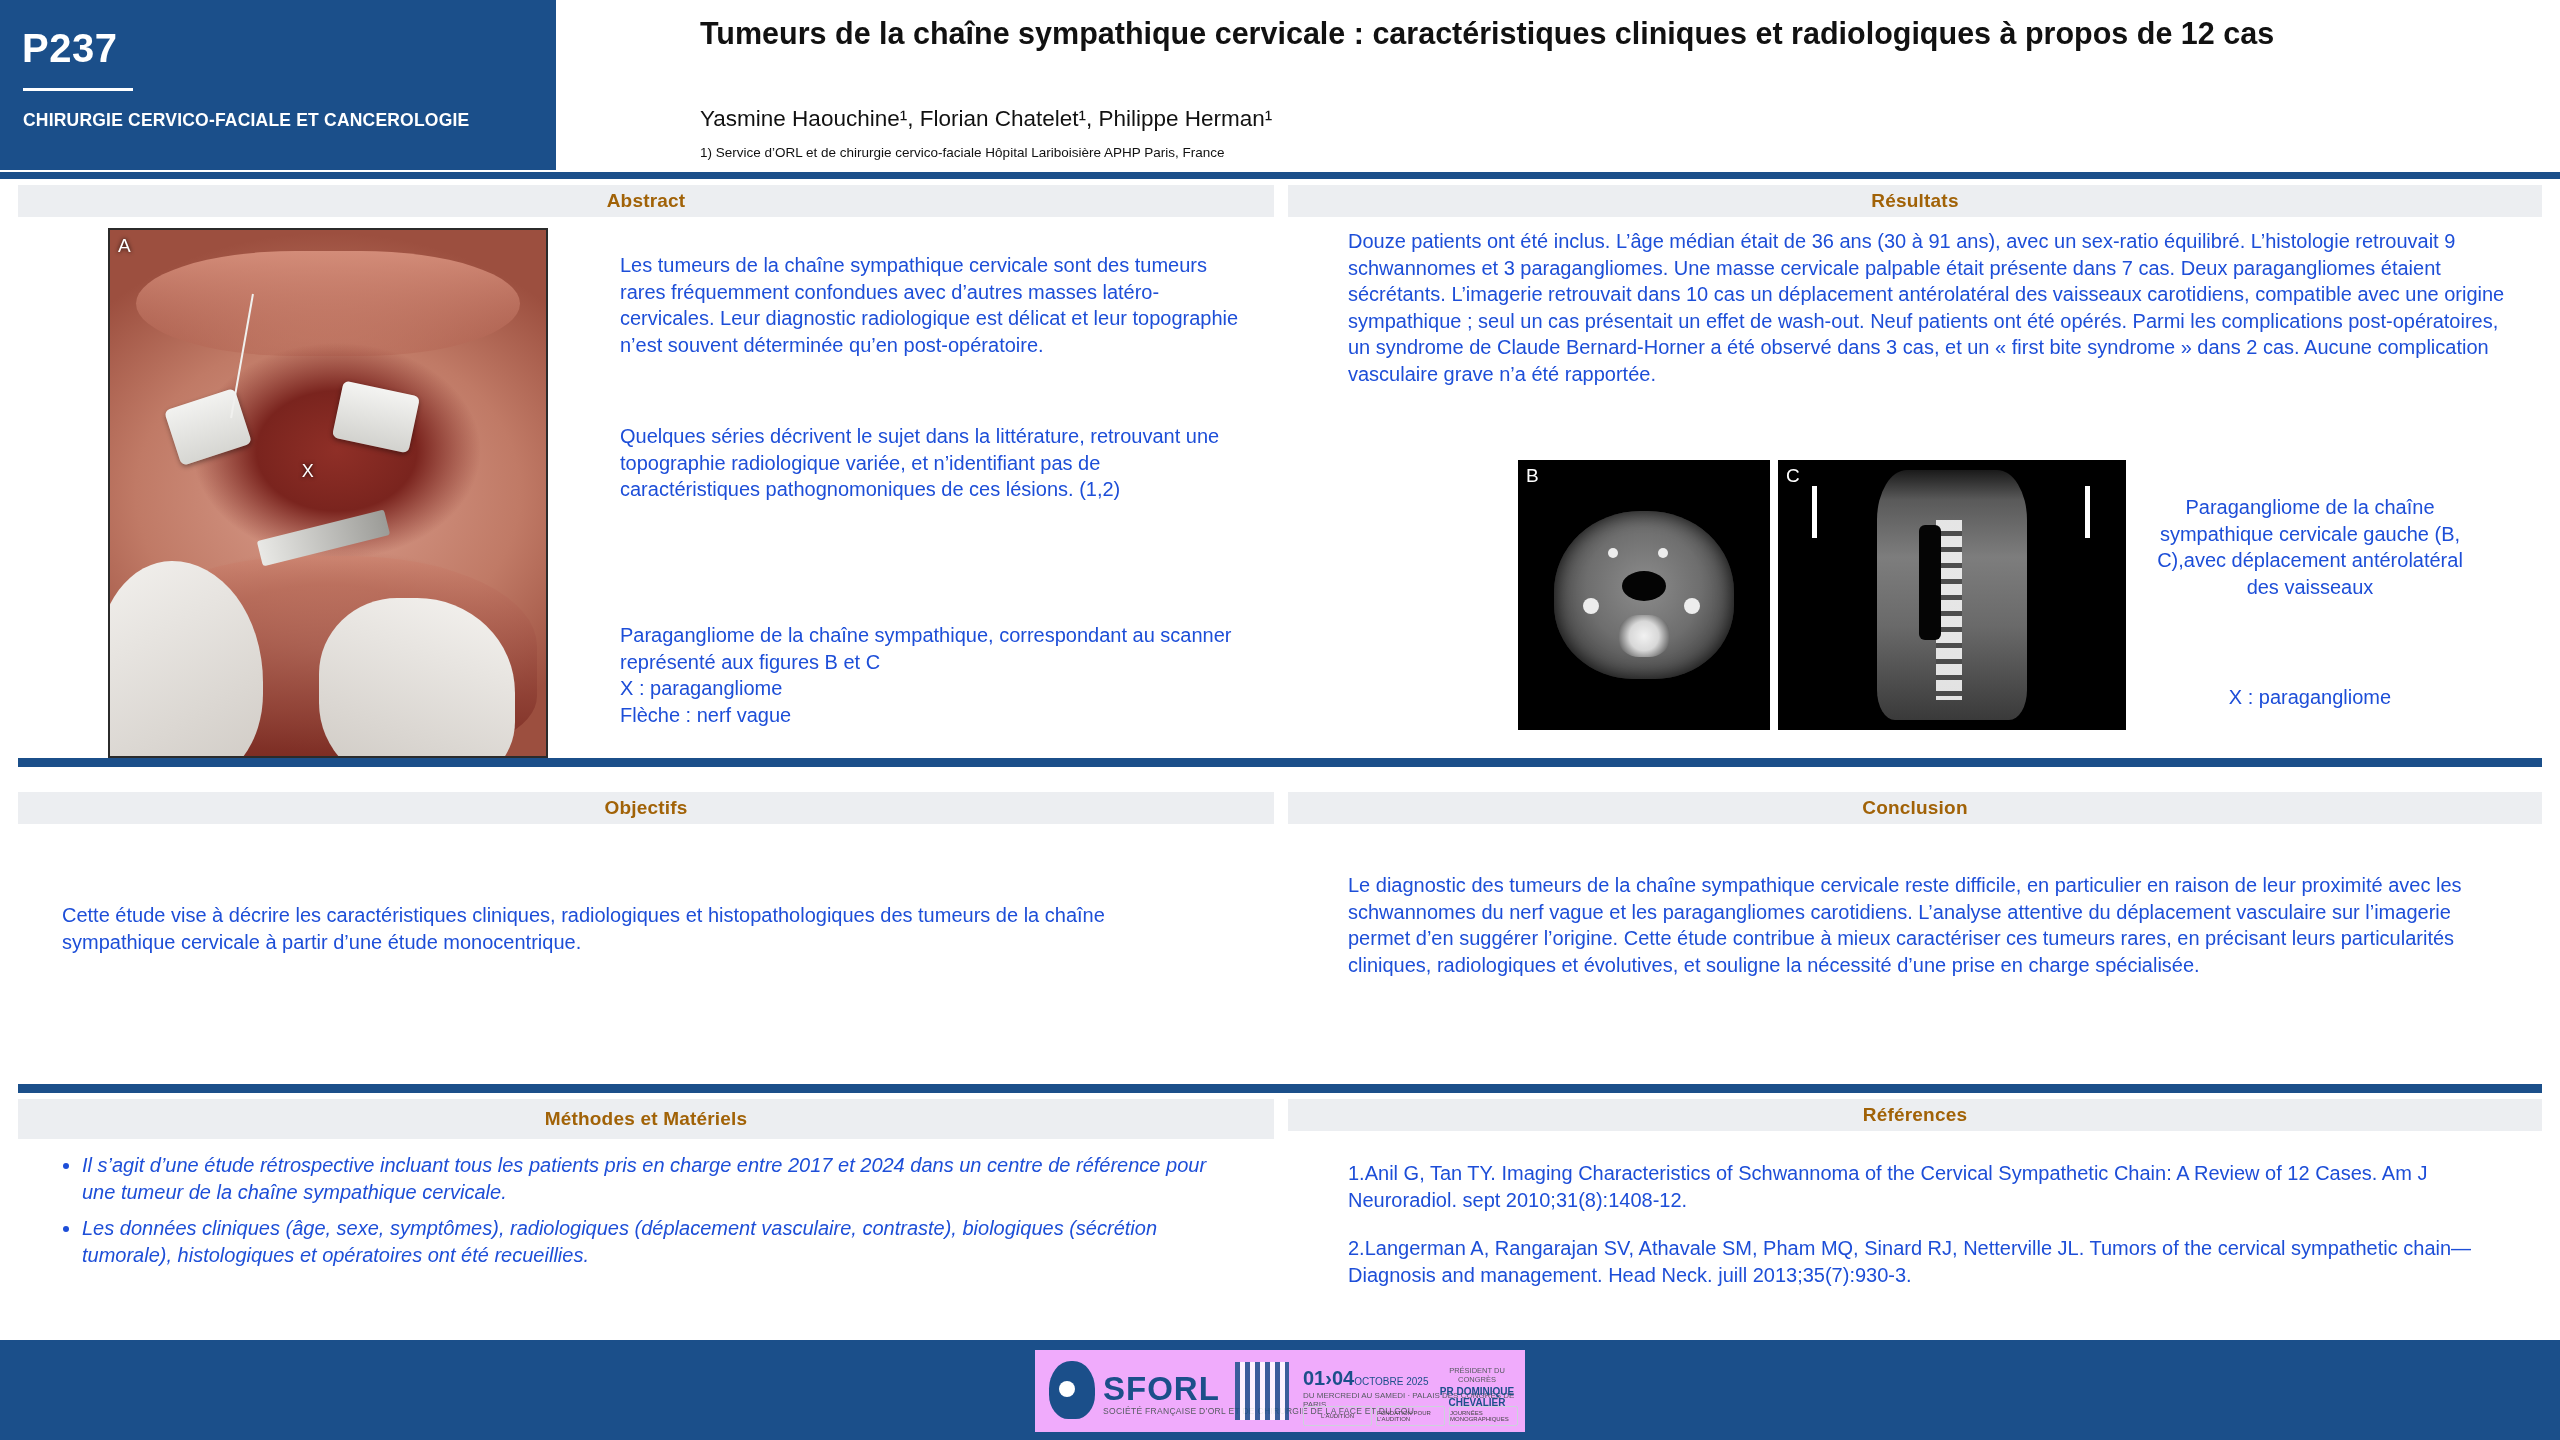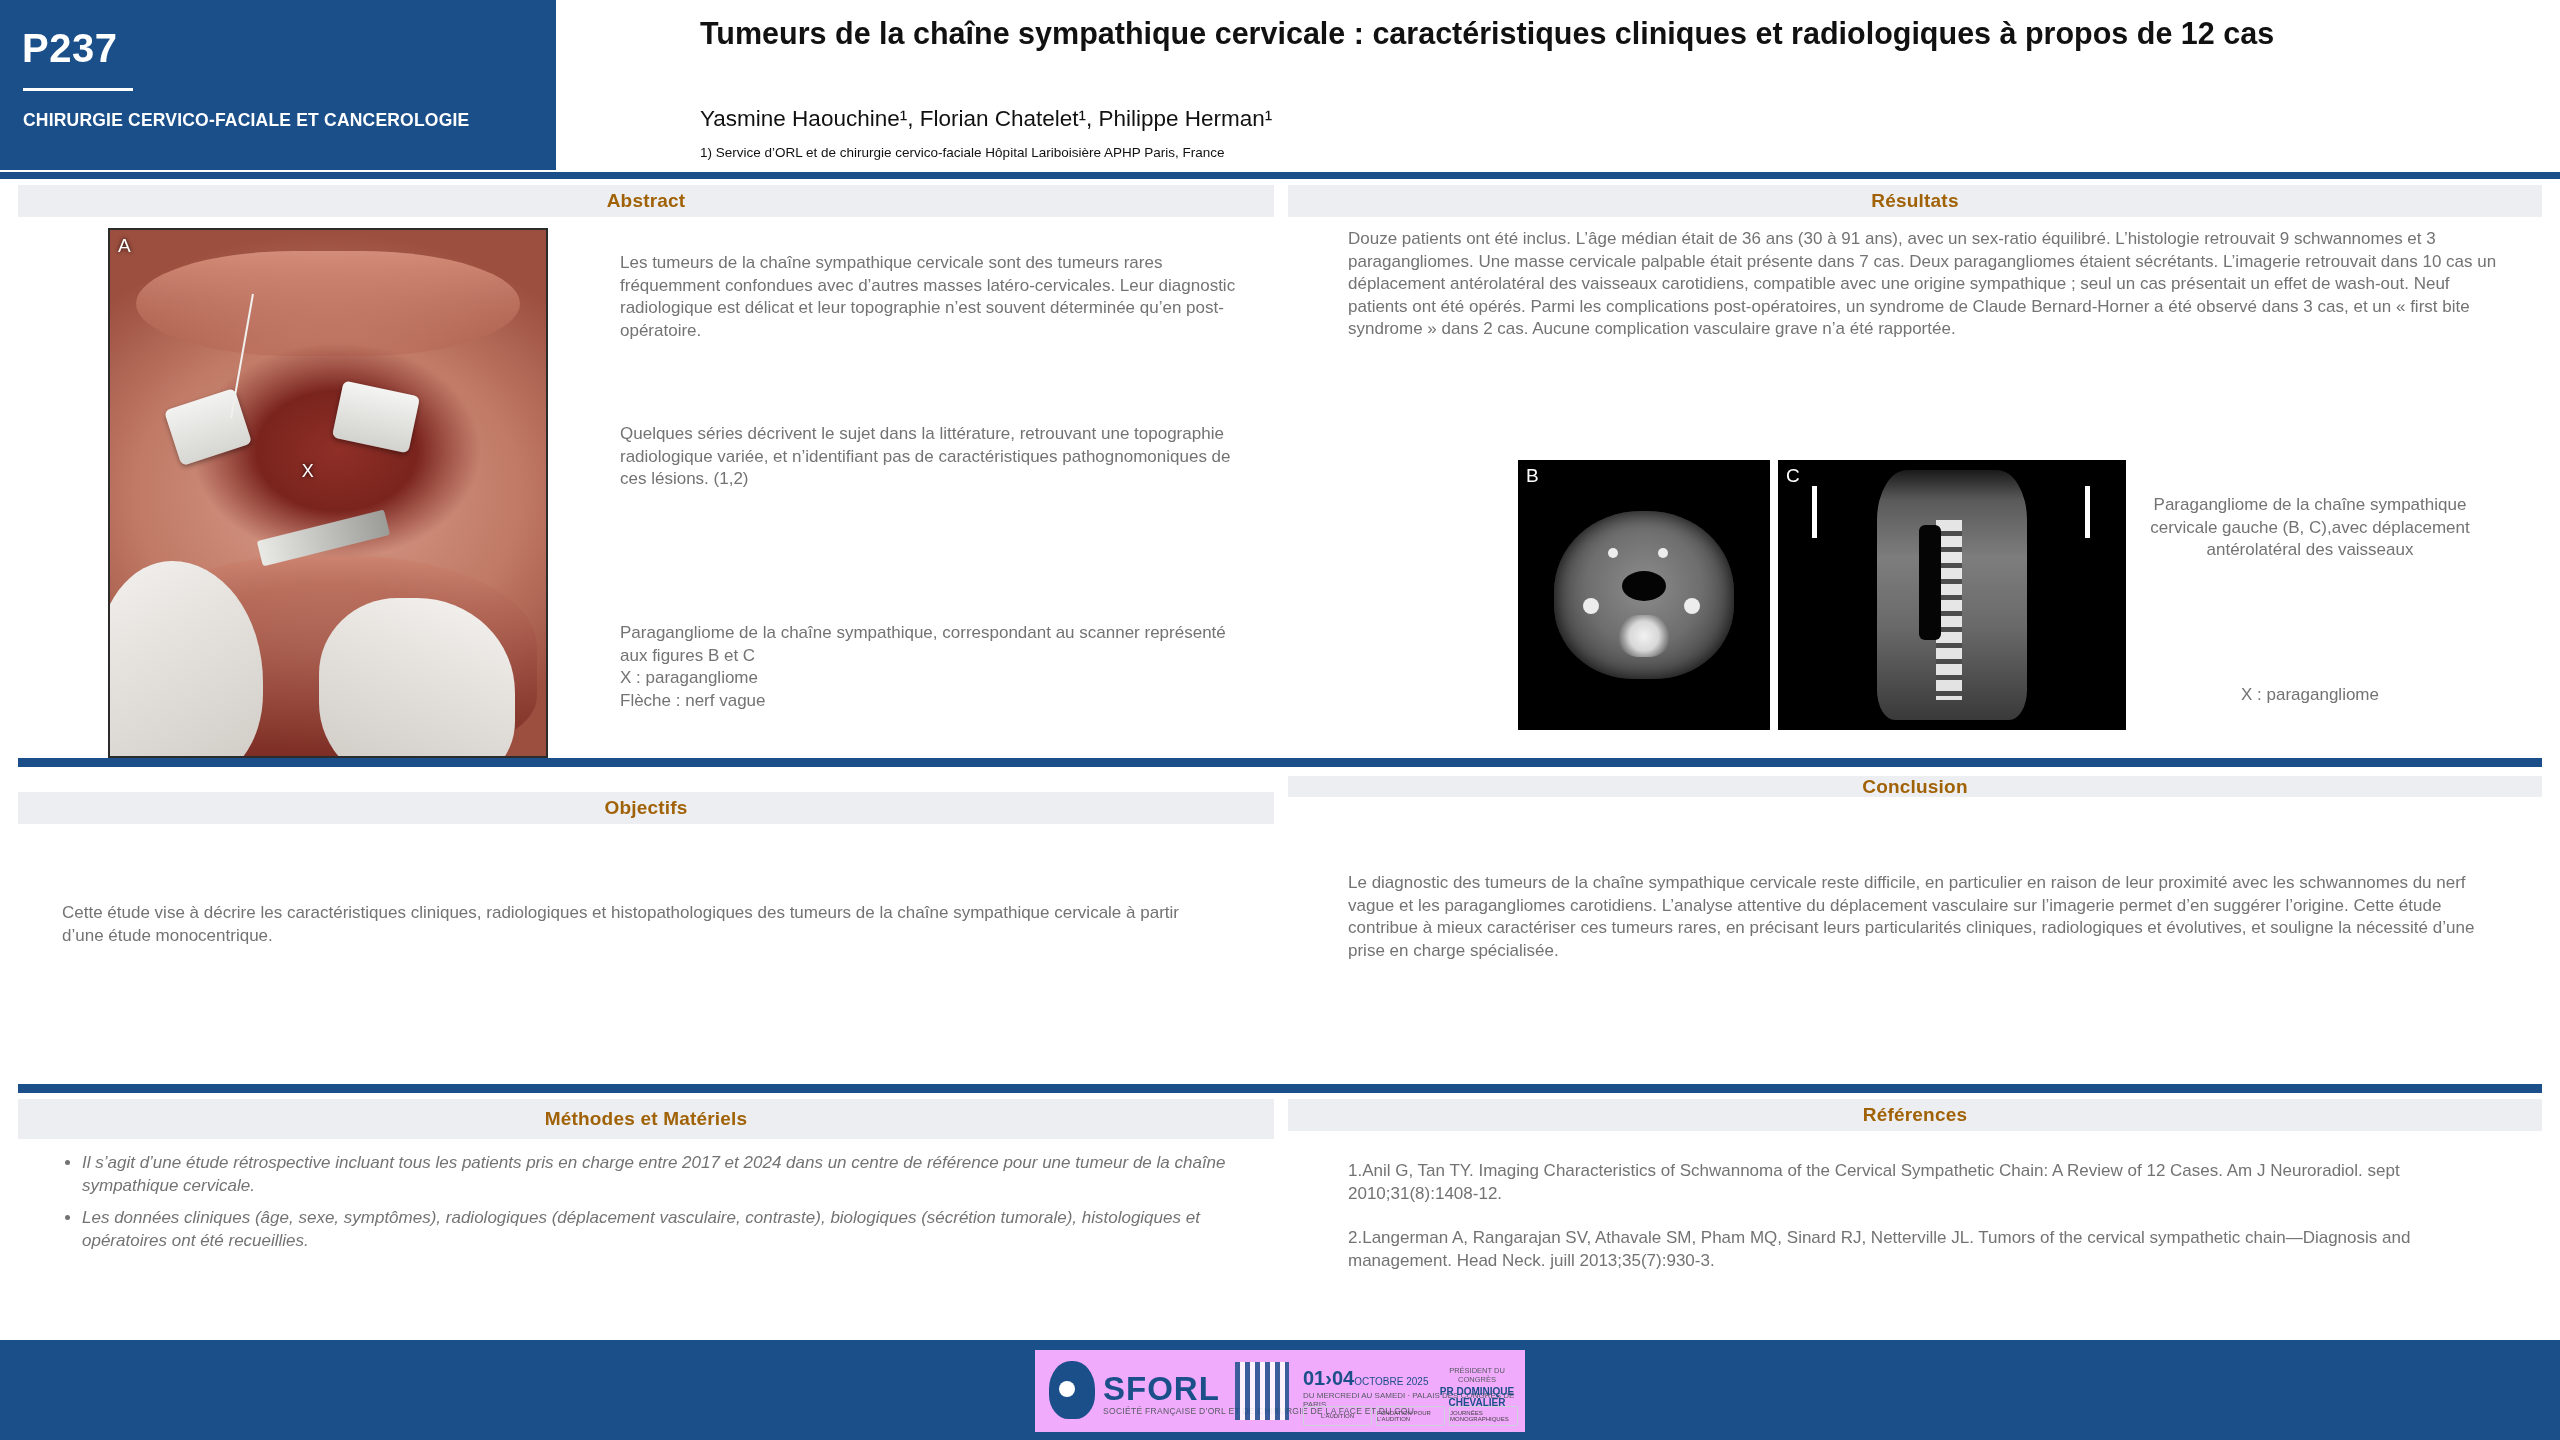--- a/index.html
+++ b/index.html
@@ -77,22 +77,22 @@
   }
   .bluebar {
     position: absolute;
     background: #1b4f8a;
     height: 9px;
   }
 
   
   .txt {
     position: absolute;
-    color: #737373;
-    font-size: 17px;
+    color: #1d4ed8;
+    font-size: 20px;
     line-height: 1.33;
   }
 
   
   .imgbox { position: absolute; overflow: hidden; }
 
   .imgA {
     left: 108px; top: 228px; width: 440px; height: 530px;
     border: 2px solid #2b2b2b;
     background:
@@ -339,21 +339,21 @@
     <div class="ct-tick" style="right:36px; top:26px; height:52px;"></div>
     <div class="img-label">C</div>
   </div>
 
   <div class="txt" style="left:2140px; top:494px; width:340px; text-align:center;">Paragangliome de la chaîne sympathique cervicale gauche (B, C),avec déplacement antérolatéral des vaisseaux</div>
   <div class="txt" style="left:2140px; top:684px; width:340px; text-align:center;">X : paragangliome</div>
 
   <div class="bluebar" style="left:18px; top:758px; width:2524px;"></div>
 
   <div class="bar" style="left:18px; top:792px; width:1256px; height:32px;">Objectifs</div>
-  <div class="bar" style="left:1288px; top:776px; width:1254px; height:21px;">Conclusion</div>
+  <div class="bar" style="left:1288px; top:792px; width:1254px; height:32px;">Conclusion</div>
 
   <div class="txt" style="left:62px; top:902px; width:1155px;">Cette étude vise à décrire les caractéristiques cliniques, radiologiques et histopathologiques des tumeurs de la chaîne sympathique cervicale à partir d’une étude monocentrique.</div>
 
   <div class="txt" style="left:1348px; top:872px; width:1165px;">Le diagnostic des tumeurs de la chaîne sympathique cervicale reste difficile, en particulier en raison de leur proximité avec les schwannomes du nerf vague et les paragangliomes carotidiens. L’analyse attentive du déplacement vasculaire sur l’imagerie permet d’en suggérer l’origine. Cette étude contribue à mieux caractériser ces tumeurs rares, en précisant leurs particularités cliniques, radiologiques et évolutives, et souligne la nécessité d’une prise en charge spécialisée.</div>
 
   <div class="bluebar" style="left:18px; top:1084px; width:2524px;"></div>
 
   <div class="bar" style="left:18px; top:1099px; width:1256px; height:40px;">Méthodes et Matériels</div>
   <div class="bar" style="left:1288px; top:1099px; width:1254px; height:32px;">Références</div>
 

